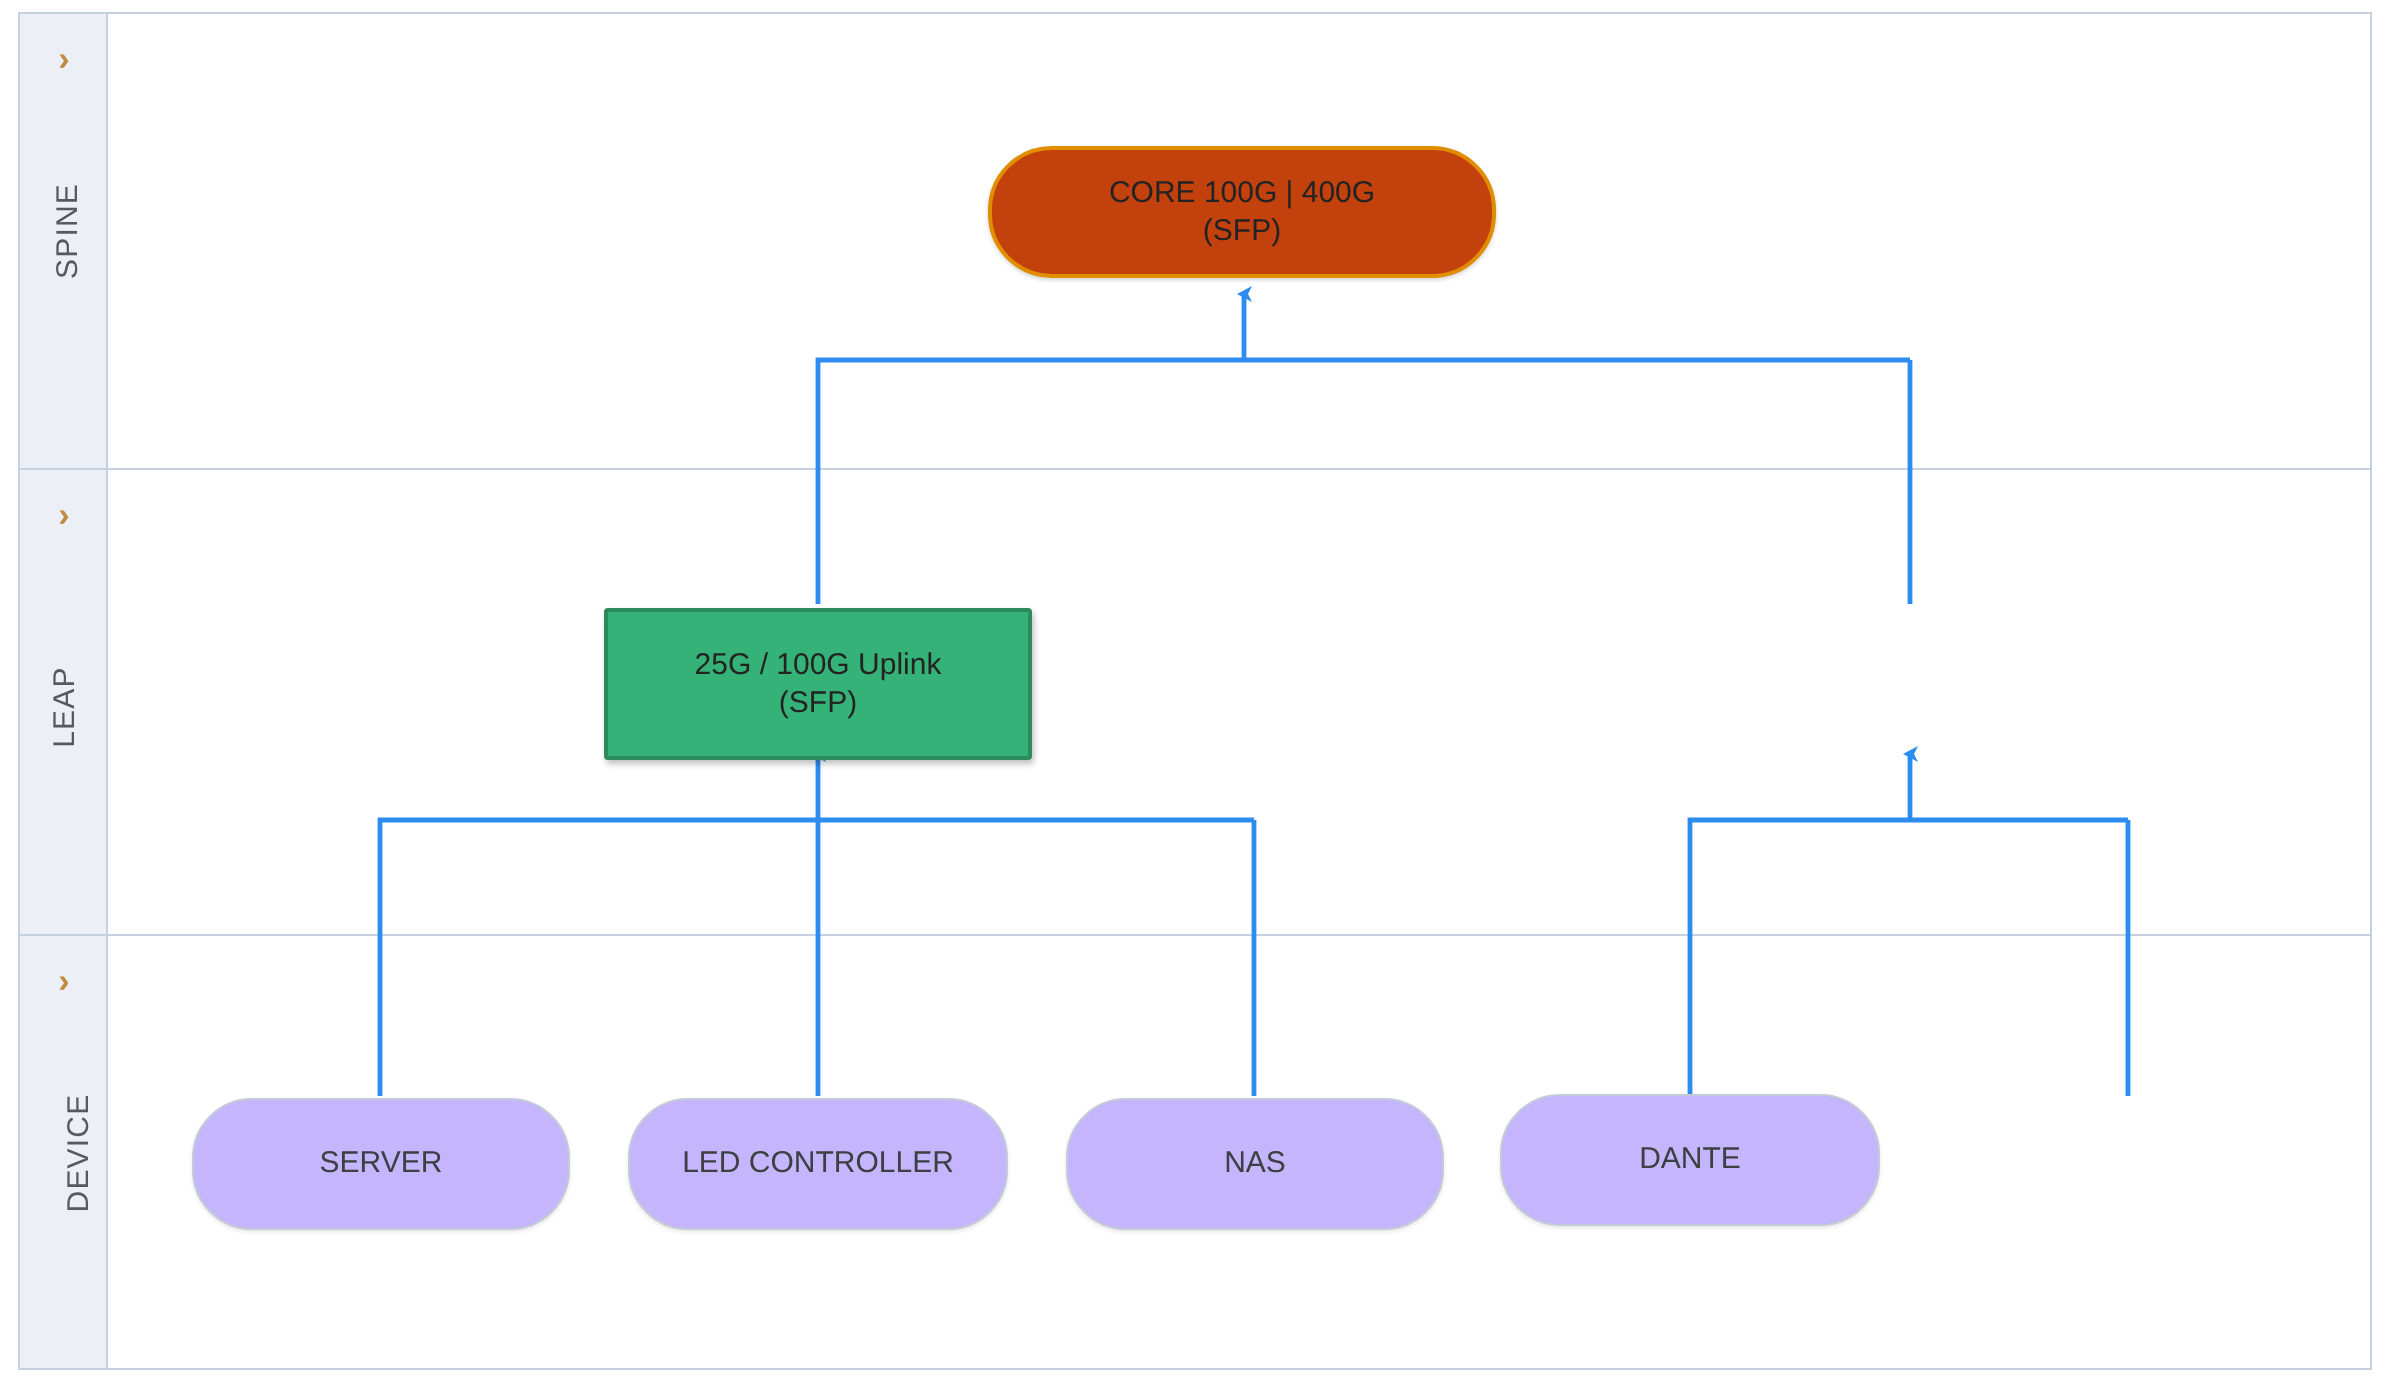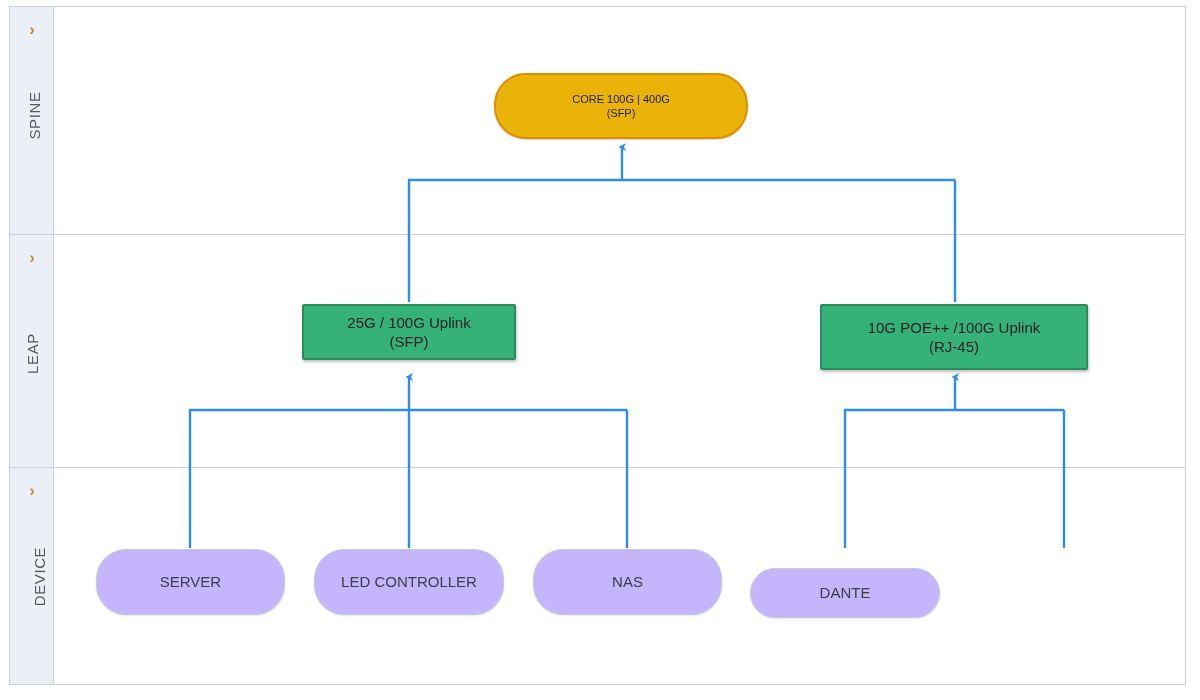--- a/index.html
+++ b/index.html
@@ -94,24 +94,24 @@
     display: flex;
     align-items: center;
     justify-content: center;
     text-align: center;
     color: #232323;
     font-family: "Liberation Sans", sans-serif;
     line-height: 1.28;
   }
 
   .node-core {
-    background: #eab308;
+    background: #c2410c;
     border: 2px solid #e08e00;
     border-radius: 32px;
-    font-size: 11px;
+    font-size: 15px;
     box-shadow: 0 1px 2px rgba(0,0,0,0.18);
   }
 
   .node-leaf {
     background: #35b277;
     border: 2px solid #2d8a5c;
     border-radius: 2px;
     font-size: 15px;
     box-shadow: 1px 2px 3px rgba(0,0,0,0.25);
   }
@@ -185,40 +185,36 @@
       <path d="M 1064 548 L 1064 410"></path>
       <path d="M 955 410 L 955 377" marker-end="url(#arrowhead)"></path>
     </g>
   </svg>
 
   <div class="node node-core" style="left:494px; top:73px; width:254px; height:66px;">
     <span class="node-label">CORE 100G | 400G
 (SFP)</span>
   </div>
 
-  <div class="node node-leaf" style="left:302px; top:304px; width:214px; height:56px;">
+  <div class="node node-leaf" style="left:302px; top:304px; width:214px; height:76px;">
     <span class="node-label">25G / 100G Uplink
 (SFP)</span>
   </div>
 
-  <div class="node node-leaf" style="left:820px; top:304px; width:268px; height:66px;">
-    <span class="node-label">10G POE++ /100G Uplink
-(RJ-45)</span>
-  </div>
 
   <div class="node node-device" style="left:96px; top:549px; width:189px; height:66px;">
     <span class="node-label">SERVER</span>
   </div>
 
   <div class="node node-device" style="left:314px; top:549px; width:190px; height:66px;">
     <span class="node-label">LED CONTROLLER</span>
   </div>
 
   <div class="node node-device" style="left:533px; top:549px; width:189px; height:66px;text-align:center;">
     <span class="node-label">NAS</span>
   </div>
 
-  <div class="node node-device" style="left:750px; top:568px; width:190px; height:50px;">
+  <div class="node node-device" style="left:750px; top:547px; width:190px; height:66px;">
     <span class="node-label">DANTE</span>
   </div>
 
 
 </div>
 
 </body></html>

